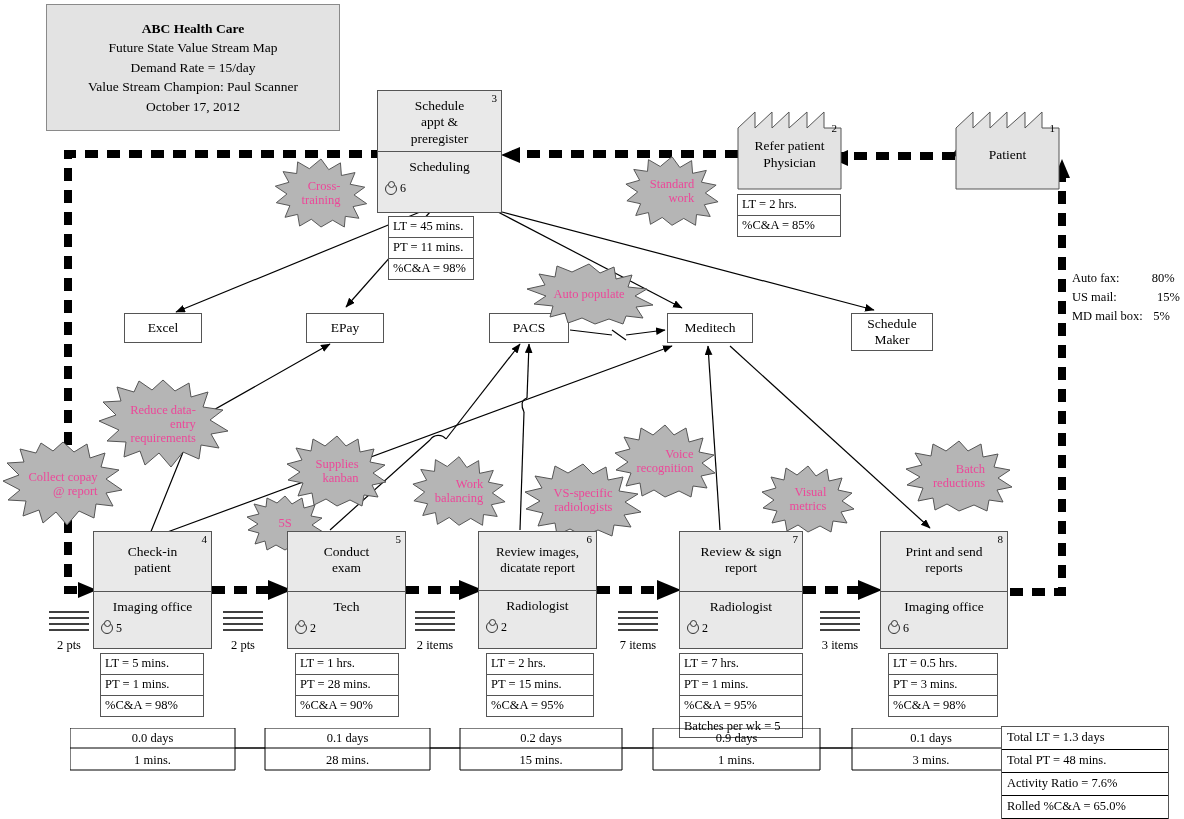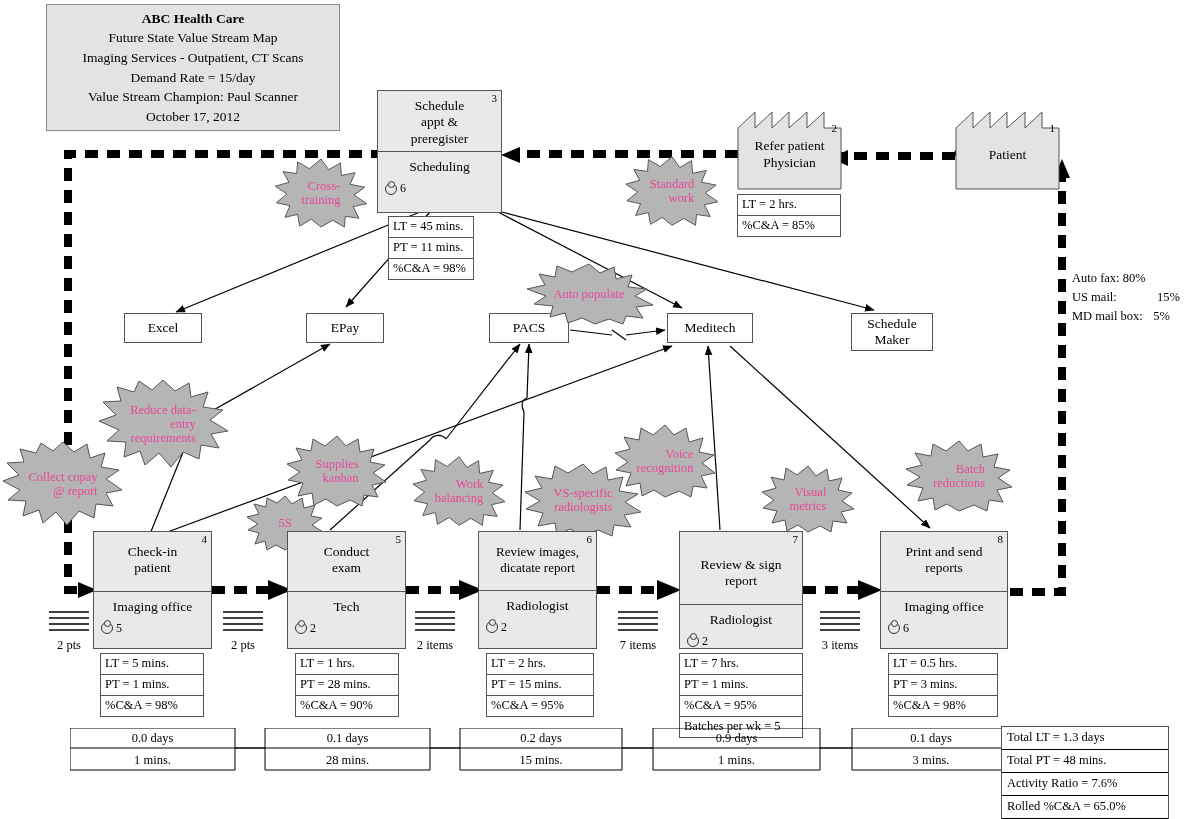--- a/index.html
+++ b/index.html
@@ -120,21 +120,20 @@
     <path d="M527,398 L529,344" stroke="#000" stroke-width="1.2" fill="none" marker-end="url(#ah)"></path>
 
     <path d="M720,530 L708,346" stroke="#000" stroke-width="1.2" fill="none" marker-end="url(#ah)"></path>
 
     <path d="M730,346 L930,528" stroke="#000" stroke-width="1.2" fill="none" marker-end="url(#ah)"></path>
   </svg>
 
   <div class="abs titlebox">
     <div class="t1">ABC Health Care</div>
     <div>Future State Value Stream Map</div>
-    <div>Imaging Services - Outpatient, CT Scans</div>
     <div>Demand Rate = 15/day</div>
     <div>Value Stream Champion: Paul Scanner</div>
     <div>October 17, 2012</div>
   </div>
 
   <div class="ent" style="left:955px;top:108px;width:105px;height:82px;">
     <svg width="105" height="82" viewBox="0 0 105 82">
       <path d="M1,20 L1,81 L104,81 L104,20 L87,20 L87,4 L70,20 L70,4 L52,20 L52,4 L35,20 L35,4 L18,20 L18,4 z" fill="#e3e3e3" stroke="#555" stroke-width="1"></path>
     </svg>
     <div class="lbl">Patient</div>
@@ -188,21 +187,21 @@
   <div class="abs sysbox" style="left:667px;top:313px;width:86px;height:30px;">
     <span>Meditech</span>
   </div>
   <div class="abs sysbox" style="left:851px;top:313px;width:82px;height:38px;flex-direction:column;">
     <span>Schedule</span>
     <span>Maker</span>
   </div>
 
   <div class="note" style="left:1072px;top:271px;">
     <span>Auto fax:</span>
-    <span style="display:inline-block;width:52px;">80%</span>
+    <span style="display:inline-block;width:52px;text-align:right;">80%</span>
   </div>
   <div class="note" style="left:1072px;top:290px;">
     <span>US mail:</span>
     <span style="display:inline-block;width:60px;text-align:right;">15%</span>
   </div>
   <div class="note" style="left:1072px;top:309px;">
     <span>MD mail box:</span>
     <span style="display:inline-block;width:24px;text-align:right;">5%</span>
   </div>
 
@@ -342,21 +341,21 @@
     </div>
   </div>
   <div class="abs dbox" style="left:486px;top:653px;width:108px;">
     <div>LT = 2 hrs.</div>
     <div>PT = 15 mins.</div>
     <div>%C&amp;A = 95%</div>
   </div>
 
   <div class="abs pbox" style="left:679px;top:531px;width:124px;height:118px;">
     <div class="num">7</div>
-    <div class="pname" style="padding-top:25px;padding-bottom:14px;">
+    <div class="pname" style="padding-top:12px;padding-bottom:14px;">
       <div>Review &amp; sign</div>
       <div>report</div>
     </div>
     <div class="divider"></div>
     <div class="prole">Radiologist</div>
     <div class="ppl">
       <span class="opcirc"></span>
       <span>2</span>
     </div>
   </div>

